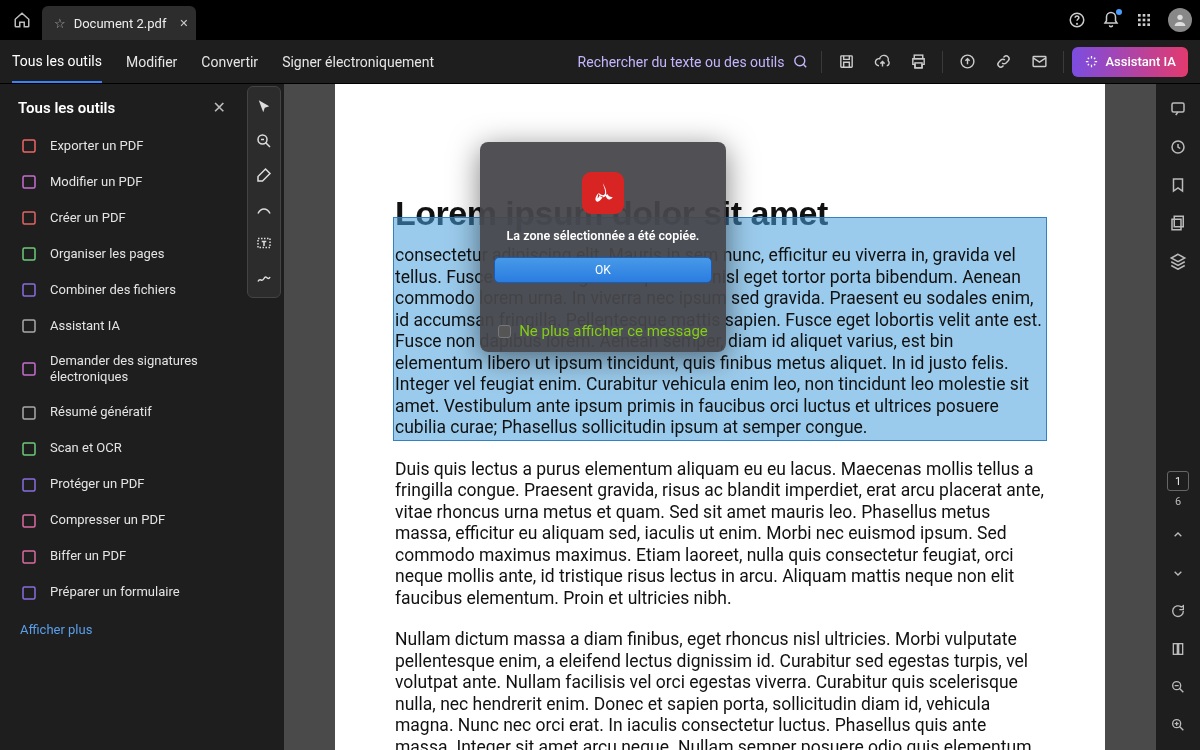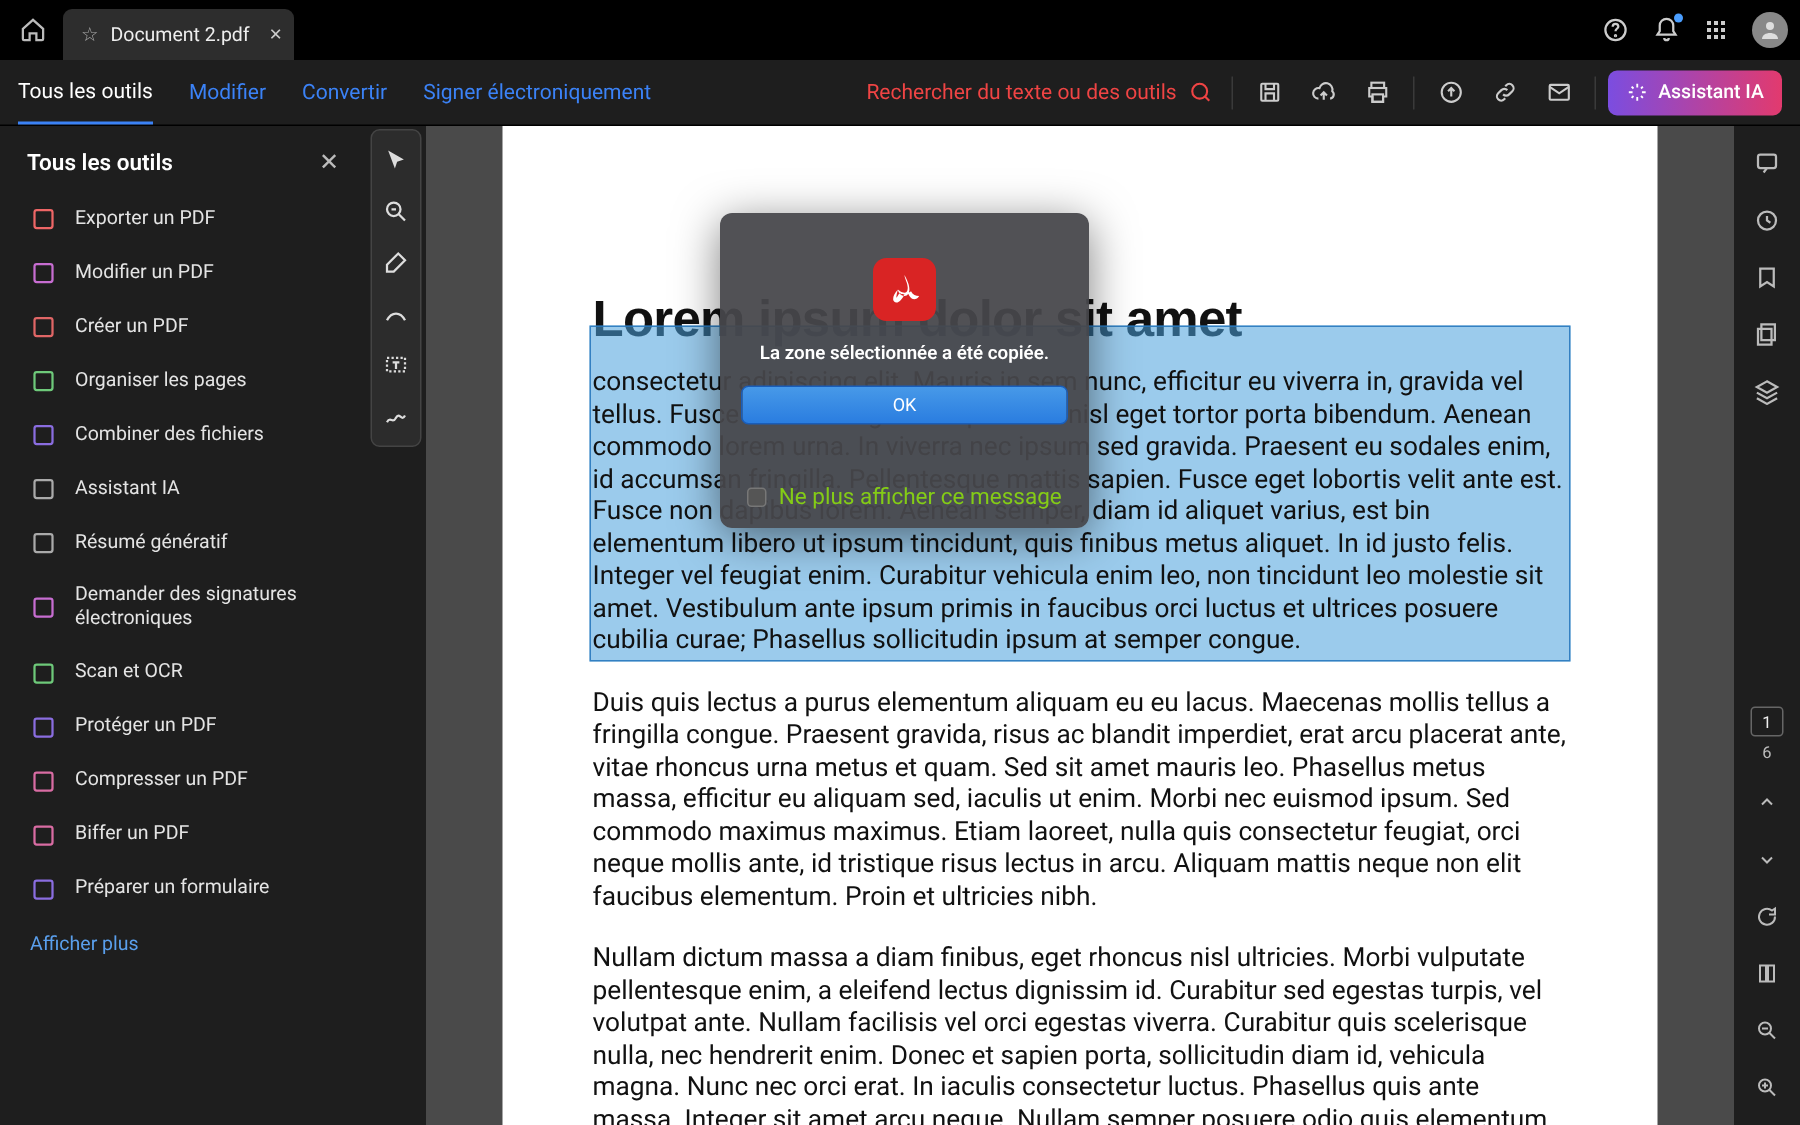--- a/index.html
+++ b/index.html
@@ -10,24 +10,24 @@
 .tabbar .home { width: 28px; height: 40px; display: flex; align-items: center; justify-content: center; color: #bbb; }
 .tabbar .tab { background: #2d2d2d; display: flex; align-items: center; gap: 8px; padding: 0 30px 0 12px; height: 34px; margin-top: 6px; border-radius: 6px 6px 0 0; font-size: 13px; color: #eee; position: relative; margin-left: 6px; }
 .tabbar .star { color: #aaa; font-size: 13px; }
 .tabbar .tab .close { position: absolute; right: 8px; top: 50%; transform: translateY(-50%); color: #ccc; font-size: 11px; }
 .tabbar .tabright { position: absolute; right: 8px; top: 0; height: 40px; display: flex; align-items: center; gap: 16px; color: #ccc; }
 .tabright .avatar { width: 24px; height: 24px; background: #888; border-radius: 50%; display: flex; align-items: center; justify-content: center; }
 
 
 .toolbar { height: 44px; background: #1e1e1e; display: flex; align-items: center; justify-content: space-between; padding: 0 12px; border-bottom: 1px solid #000; }
 .toolbar .left { display: flex; align-items: center; gap: 24px; font-size: 14px; }
-.toolbar .left .item { color: #3b82f6; padding: 12px 0; }
+.toolbar .left .item { color: #e5e5e5; padding: 12px 0; }
 .toolbar .left .item.active { border-bottom: 2px solid #3b82f6; color: #fff; }
 .toolbar .right { display: flex; align-items: center; gap: 4px; }
-.toolbar .search { display: flex; align-items: center; gap: 8px; color: #ef4444; font-size: 14px; margin-right: 4px; justify-content: center; }
+.toolbar .search { display: flex; align-items: center; gap: 8px; color: #c4b5fd; font-size: 14px; margin-right: 4px; justify-content: center; }
 .toolbar .ticon { width: 32px; height: 32px; display: flex; align-items: center; justify-content: center; color: #ccc; border-radius: 4px; }
 .toolbar .ticon svg { width: 17px; height: 17px; }
 .toolbar .sep { width: 1px; height: 22px; background: #3a3a3a; margin: 0 4px; }
 .toolbar .assistant { display: flex; align-items: center; gap: 6px; height: 30px; padding: 0 12px; border-radius: 6px; background: linear-gradient(90deg,#7b4de0 0%,#e23a6e 100%); color: #fff; font-size: 13px; font-weight: 500; }
 
 
 .body { display: flex; height: calc(750px - 84px); }
 
 .leftpanel { width: 244px; background: #1e1e1e; padding: 14px 10px; overflow: hidden; }
 .leftpanel .titlebar { display: flex; justify-content: space-between; align-items: center; padding: 0 8px 12px 8px; }
@@ -233,33 +233,33 @@
         <div class="li">
           <span class="ic">
             <svg viewBox="0 0 24 24" width="18" height="18" fill="none" stroke="#aaa" stroke-width="2">
               <rect x="4" y="4" width="16" height="16" rx="2"></rect>
             </svg>
           </span>
           <span class="lab">Assistant IA</span>
         </div>
         <div class="li">
           <span class="ic">
+            <svg viewBox="0 0 24 24" width="18" height="18" fill="none" stroke="#c76dd1" stroke-width="2">
+              <rect x="4" y="4" width="16" height="16" rx="2"></rect>
+            </svg>
+          </span>
+          <span class="lab">Demander des signatures électroniques</span>
+        </div>
+        <div class="li">
+          <span class="ic">
             <svg viewBox="0 0 24 24" width="18" height="18" fill="none" stroke="#aaa" stroke-width="2">
               <rect x="4" y="4" width="16" height="16" rx="2"></rect>
             </svg>
           </span>
           <span class="lab">Résumé génératif</span>
-        </div>
-        <div class="li">
-          <span class="ic">
-            <svg viewBox="0 0 24 24" width="18" height="18" fill="none" stroke="#c76dd1" stroke-width="2">
-              <rect x="4" y="4" width="16" height="16" rx="2"></rect>
-            </svg>
-          </span>
-          <span class="lab">Demander des signatures électroniques</span>
         </div>
         <div class="li">
           <span class="ic">
             <svg viewBox="0 0 24 24" width="18" height="18" fill="none" stroke="#6ec97a" stroke-width="2">
               <rect x="4" y="4" width="16" height="16" rx="2"></rect>
             </svg>
           </span>
           <span class="lab">Scan et OCR</span>
         </div>
         <div class="li">

